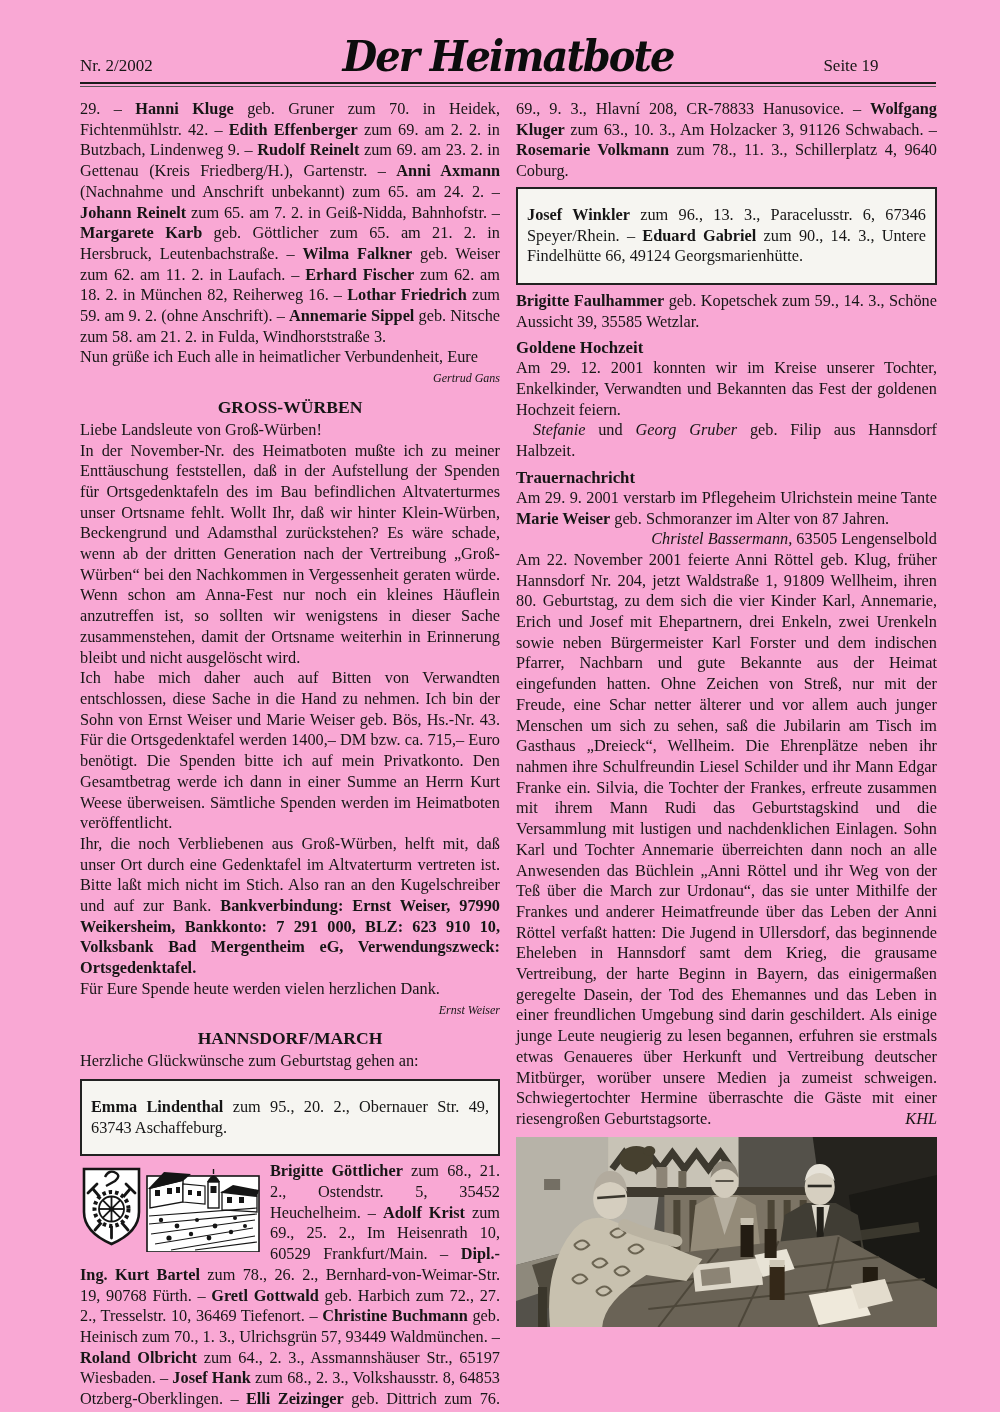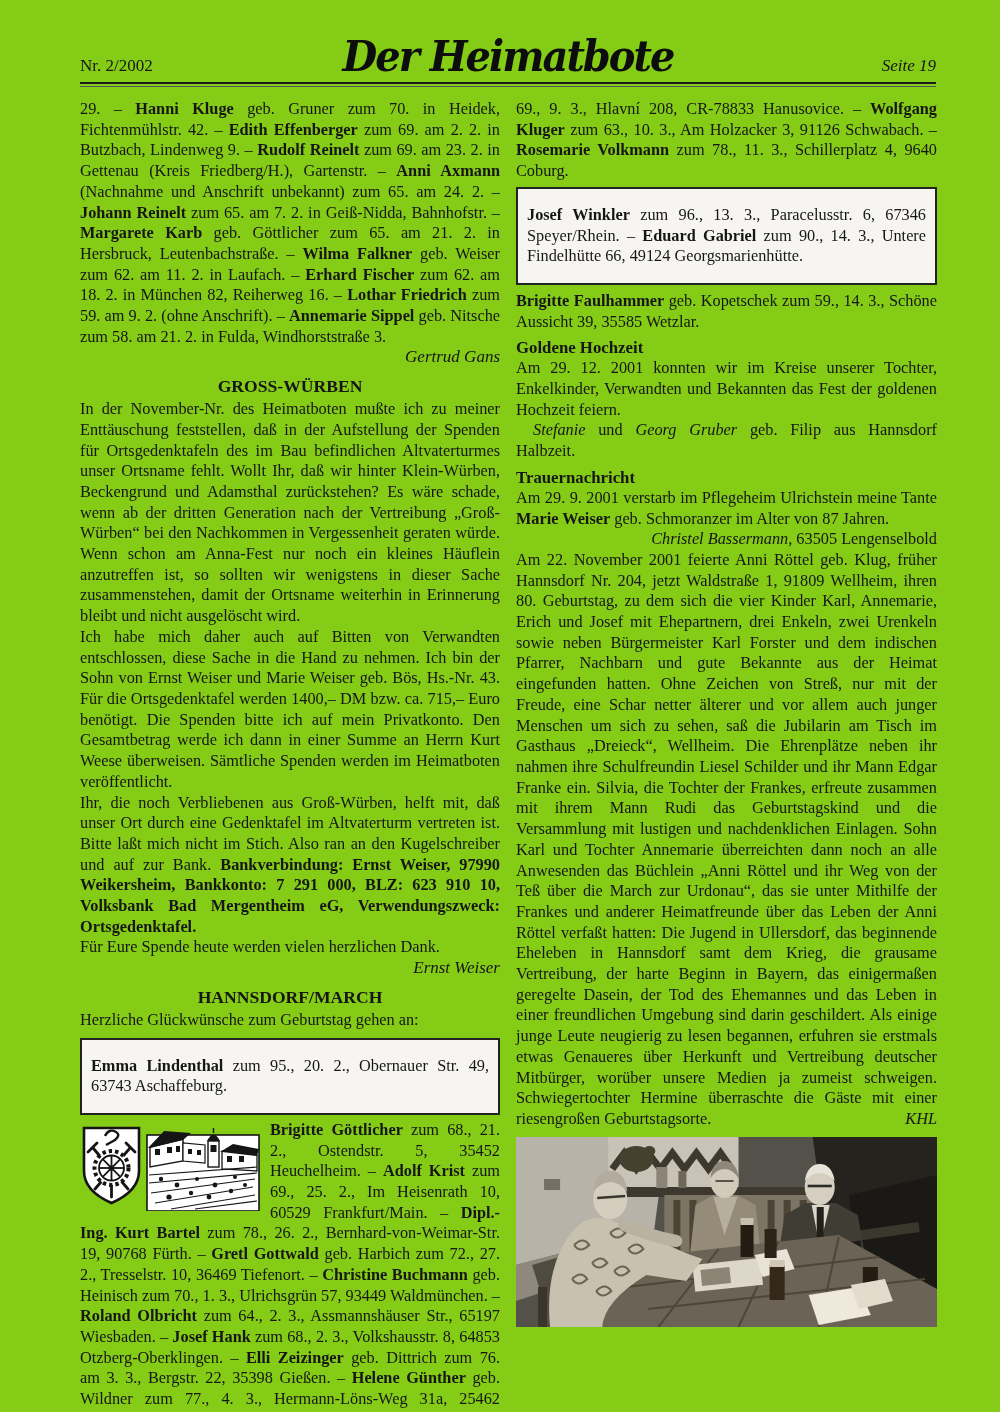--- a/index.html
+++ b/index.html
@@ -1,37 +1,37 @@
 <!DOCTYPE html>
 <html lang="de"><head>
 <meta charset="utf-8">
 <style>
   html,body{margin:0;padding:0;background:#e8e8e8;}
   .page{
-    width:1000px;height:1412px;margin:0 auto;background:#84cc16;color:#161616;
+    width:1000px;height:1412px;margin:0 auto;background:#f9a8d4;color:#161616;
     position:relative;overflow:hidden;
     font-family:"Liberation Serif","DejaVu Serif",serif;
   }
   
   .header{display:flex;align-items:flex-end;justify-content:space-between;
     padding:36px 64px 4px 80px;}
   .issue,.pageno{font-size:17px;line-height:20px;width:170px;}
-  .pageno{text-align:right;font-style:italic;}
+  .pageno{text-align:center;}
   .masthead{flex:1;text-align:center;font-family:"DejaVu Serif",serif;
     font-weight:bold;font-style:italic;font-size:40px;line-height:40px;
     letter-spacing:-2px;transform:scaleY(1.05);color:#0d0d0d;}
   .rule{margin:2px 64px 0 80px;border-top:2px solid #1b1b1b;border-bottom:1px solid #555;height:2px;}
   
   .columns{display:flex;gap:16px;padding:12px 63px 0 80px;}
   .col{width:421px;}
   p{margin:0;}
   .body{font-size:16.3px;line-height:20.7px;text-align:justify;hyphens:auto;-webkit-hyphens:auto;}
   .b{font-weight:bold;}
   .i{font-style:italic;}
-  .sig{font-size:17px;line-height:20.7px;text-align:right;font-style:italic;}
+  .sig{font-size:12px;line-height:20.7px;text-align:right;font-style:italic;}
   .sec-head{font-size:17.6px;line-height:22px;font-weight:bold;text-align:center;margin:7px 0 2px;}
   .sub-head{font-size:16.8px;line-height:21px;font-weight:bold;margin:5px 0 0;}
   .right-align{text-align:right;}
   .indent{text-indent:17px;}
   .notice{border:2px solid #222;background:#f6f5f1;padding:16px 9px;margin:7px 0 5px;}
   .notice2{margin:5px 0 6px;}
   .crest-wrap{float:left;width:181px;height:88px;margin:3px 9px 1px 0;}
   .crest-wrap svg{display:block;}
   .khl{float:right;font-style:italic;}
   .photo{margin:7px 0 5px;width:421px;height:190px;}
@@ -46,23 +46,25 @@
     <div class="issue">Nr. 2/2002</div>
     <div class="masthead">Der Heimatbote</div>
     <div class="pageno">Seite 19</div>
   </div>
   <div class="rule"></div>
 
   <div class="columns">
 
     <section class="col">
       <p class="body"><span>29. – </span><span class="b">Hanni Kluge</span><span> geb. Gruner zum 70. in Heidek, Fichtenmühlstr. 42. – </span><span class="b">Edith Effenberger</span><span> zum 69. am 2. 2. in Butzbach, Lindenweg 9. – </span><span class="b">Rudolf Reinelt</span><span> zum 69. am 23. 2. in Gettenau (Kreis Friedberg/H.), Gartenstr. – </span><span class="b">Anni Axmann</span><span> (Nachnahme und Anschrift unbekannt) zum 65. am 24. 2. – </span><span class="b">Johann Reinelt</span><span> zum 65. am 7. 2. in Geiß-Nidda, Bahnhofstr. – </span><span class="b">Margarete Karb</span><span> geb. Göttlicher zum 65. am 21. 2. in Hersbruck, Leutenbachstraße. – </span><span class="b">Wilma Falkner</span><span> geb. Weiser zum 62. am 11. 2. in Laufach. – </span><span class="b">Erhard Fischer</span><span> zum 62. am 18. 2. in München 82, Reiherweg 16. – </span><span class="b">Lothar Friedrich</span><span> zum 59. am 9. 2. (ohne Anschrift). – </span><span class="b">Annemarie Sippel</span><span> geb. Nitsche zum 58. am 21. 2. in Fulda, Windhorststraße 3.</span></p>
+      <p class="body">Nun grüße ich Euch alle in heimatlicher Verbundenheit, Eure</p>
       <p class="sig">Gertrud Gans</p>
 
       <h2 class="sec-head">GROSS-WÜRBEN</h2>
+      <p class="body">Liebe Landsleute von Groß-Würben!</p>
       <p class="body">In der November-Nr. des Heimatboten mußte ich zu meiner Enttäuschung feststellen, daß in der Aufstellung der Spenden für Ortsgedenktafeln des im Bau befindlichen Altvaterturmes unser Ortsname fehlt. Wollt Ihr, daß wir hinter Klein-Würben, Beckengrund und Adamsthal zurückstehen? Es wäre schade, wenn ab der dritten Generation nach der Vertreibung „Groß-Würben“ bei den Nachkommen in Vergessenheit geraten würde. Wenn schon am Anna-Fest nur noch ein kleines Häuflein anzutreffen ist, so sollten wir wenigstens in dieser Sache zusammenstehen, damit der Ortsname weiterhin in Erinnerung bleibt und nicht ausgelöscht wird.</p>
       <p class="body">Ich habe mich daher auch auf Bitten von Verwandten entschlossen, diese Sache in die Hand zu nehmen. Ich bin der Sohn von Ernst Weiser und Marie Weiser geb. Bös, Hs.-Nr. 43. Für die Ortsgedenktafel werden 1400,– DM bzw. ca. 715,– Euro benötigt. Die Spenden bitte ich auf mein Privatkonto. Den Gesamtbetrag werde ich dann in einer Summe an Herrn Kurt Weese überweisen. Sämtliche Spenden werden im Heimatboten veröffentlicht.</p>
       <p class="body"><span>Ihr, die noch Verbliebenen aus Groß-Würben, helft mit, daß unser Ort durch eine Gedenktafel im Altvaterturm vertreten ist. Bitte laßt mich nicht im Stich. Also ran an den Kugelschreiber und auf zur Bank. </span><span class="b">Bankverbindung: Ernst Weiser, 97990 Weikersheim, Bankkonto: 7 291 000, BLZ: 623 910 10, Volksbank Bad Mergentheim eG, Verwendungszweck: Ortsgedenktafel.</span></p>
       <p class="body">Für Eure Spende heute werden vielen herzlichen Dank.</p>
       <p class="sig">Ernst Weiser</p>
 
       <h2 class="sec-head">HANNSDORF/MARCH</h2>
       <p class="body">Herzliche Glückwünsche zum Geburtstag gehen an:</p>
 
       <div class="notice">

